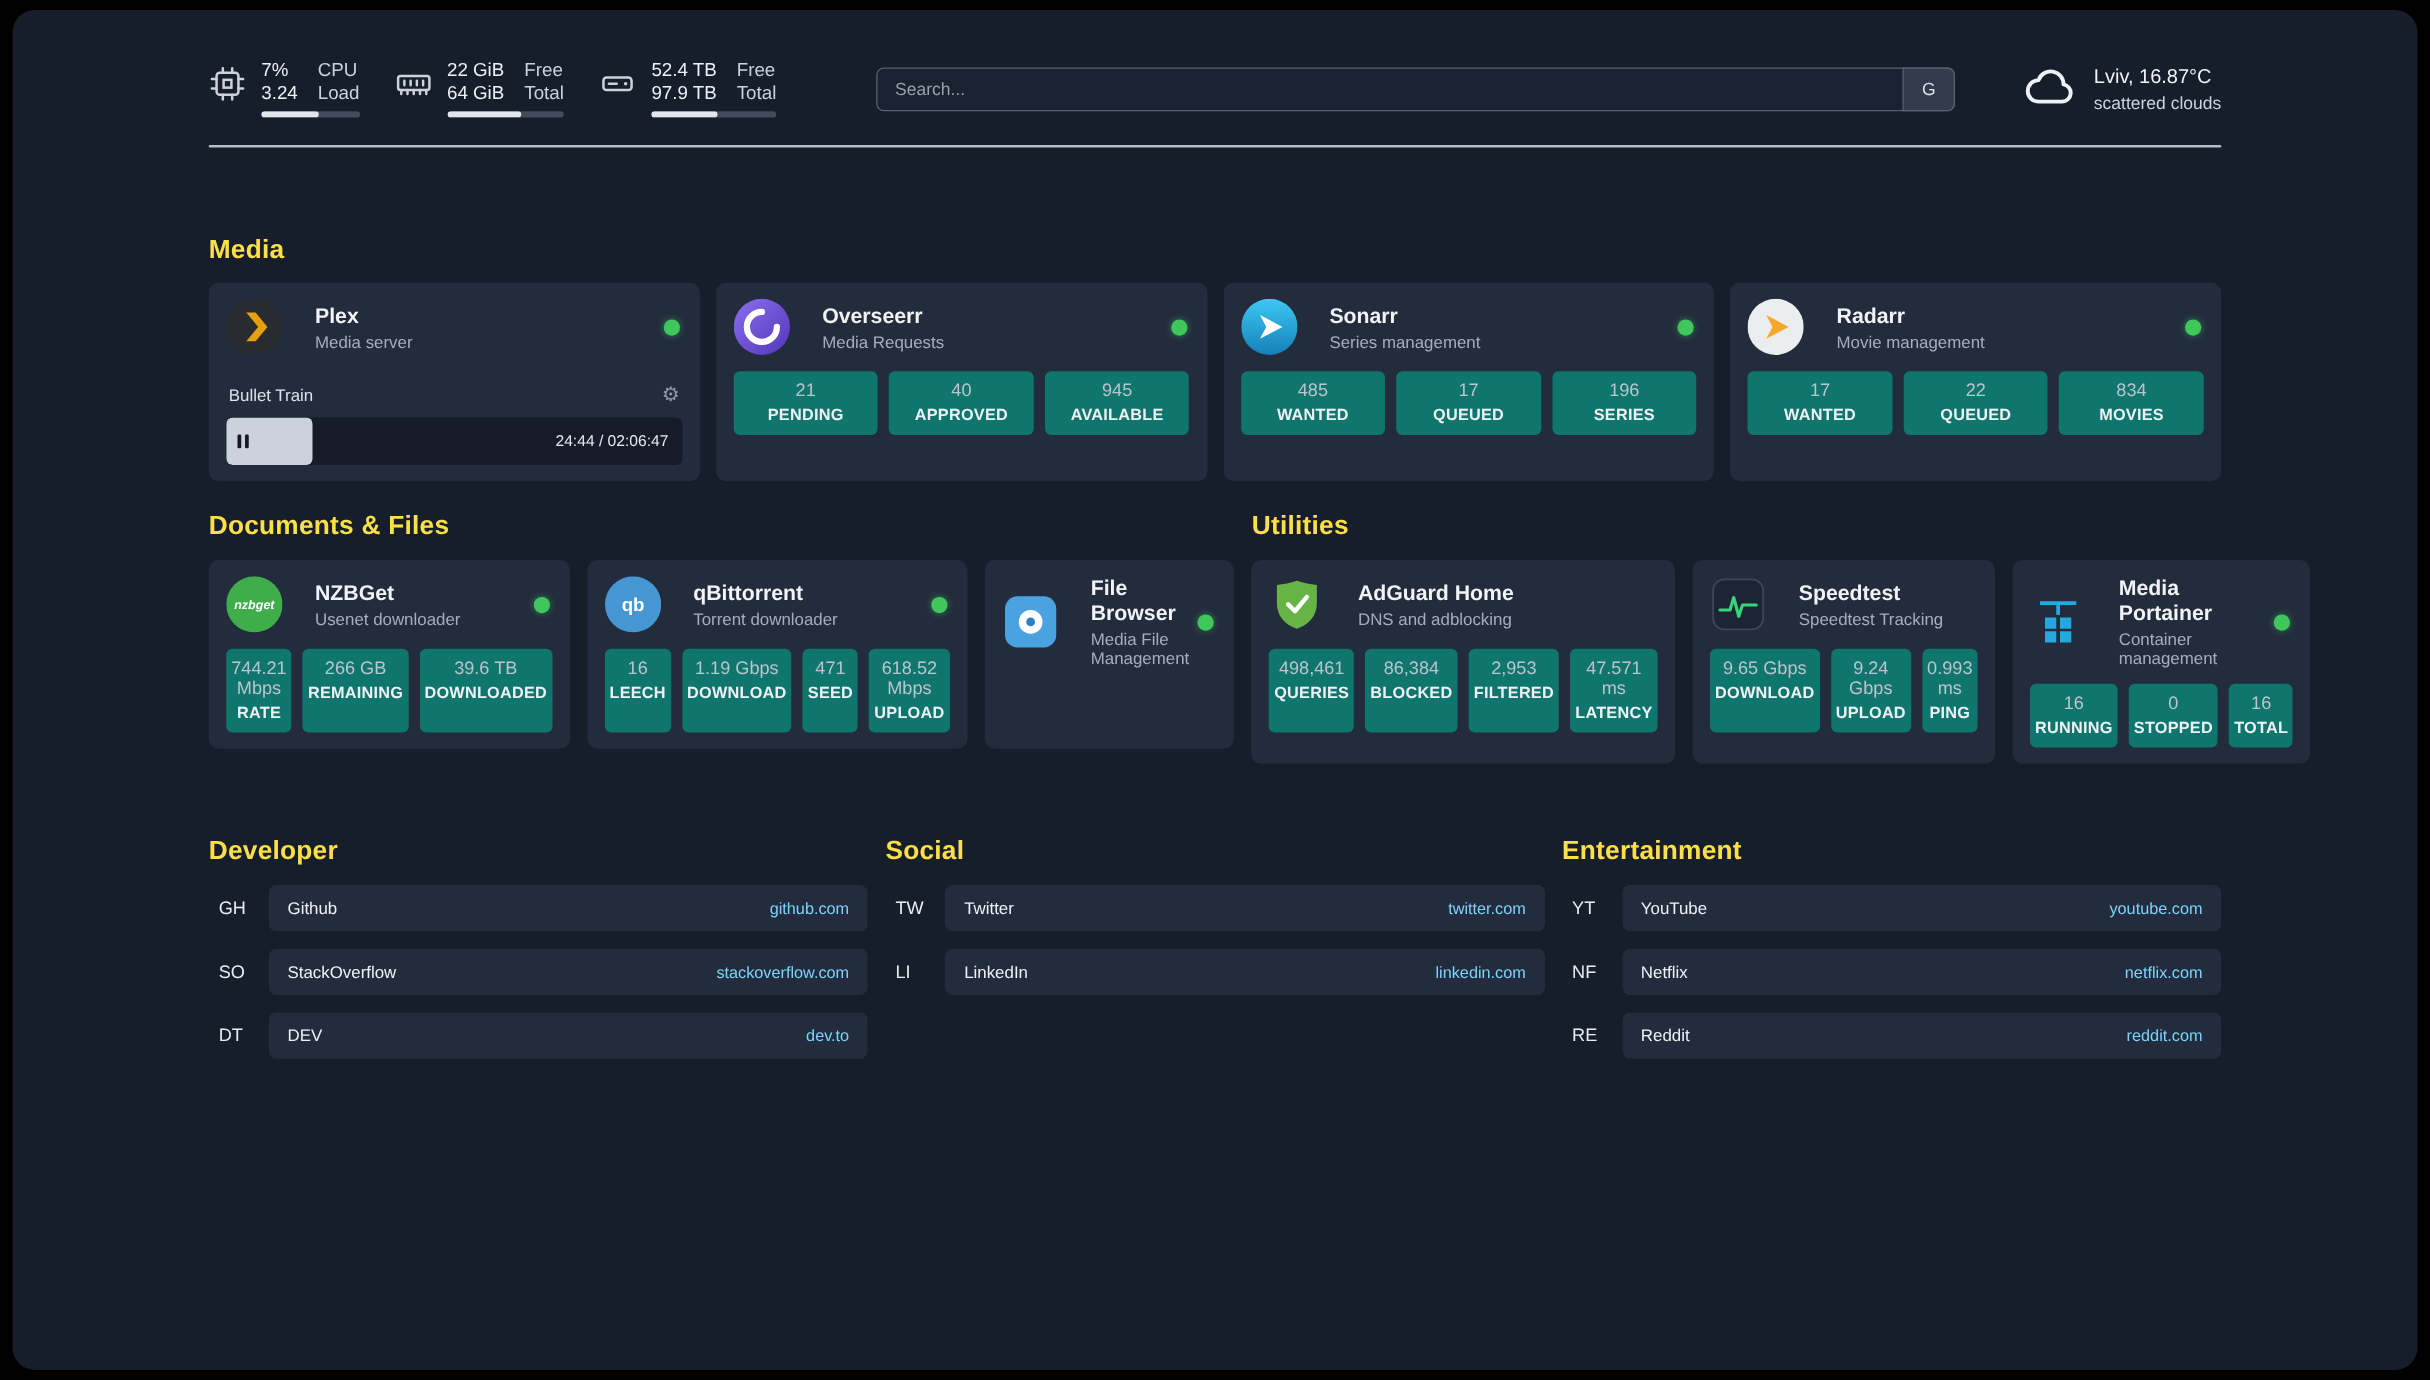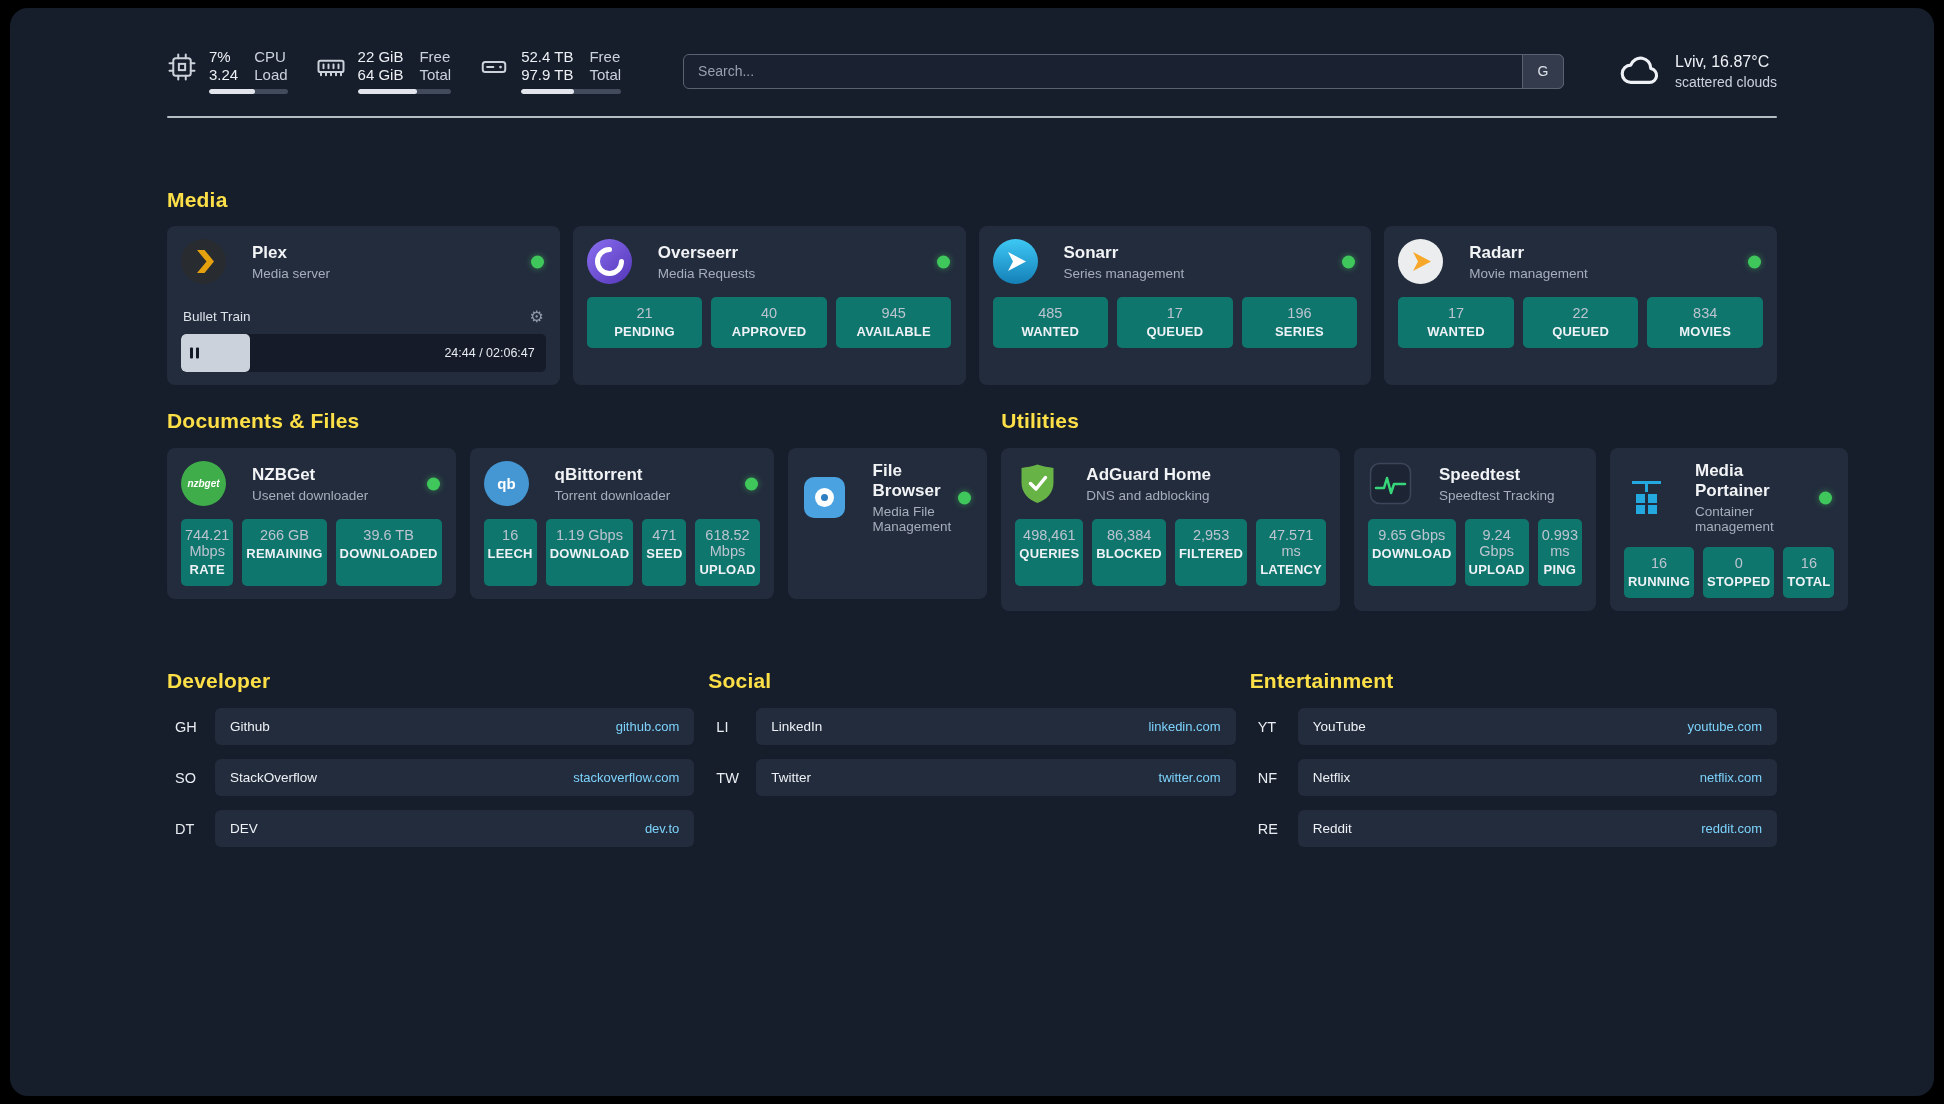--- a/index.html
+++ b/index.html
@@ -10,21 +10,21 @@
   
   .topbar{display:flex;align-items:center;padding-top:40px;gap:28px}
   .sys{display:flex;align-items:flex-start;gap:12px}
   .sys-icon svg{display:block;margin-top:4px}
   .sys-rows{display:flex;gap:16px;font-size:15px;line-height:18px}
   .vals{color:#edf0f4}
   .labs{color:#ccd2dc}
   .sys-bar{height:5px;background:#424b5c;border-radius:3px;margin-top:5px;overflow:hidden}
   .sys-bar-fill{height:100%;background:#e2e6ec;border-radius:3px}
 
-  .search{flex:1;position:relative;height:35px;margin:0 26px 0 34px}
+  .search{flex:1;position:relative;height:35px;margin:0 26px 0 52px}
   .search input{width:100%;height:100%;background:#1a2231;border:1px solid #5a6170;border-radius:6px;color:#e7eaef;font-size:14px;padding:0 56px 0 14px;outline:none;font-family:inherit}
   .search input::placeholder{color:#98a0ad}
   .search-engine{position:absolute;right:0;top:0;width:42px;height:35px;background:#333b4c;border:1px solid #5a6170;border-radius:0 6px 6px 0;display:flex;align-items:center;justify-content:center;color:#dde1e8;font-size:14px;cursor:pointer}
 
   .weather{display:flex;align-items:center;gap:13px}
   .weather-loc{font-size:16px;color:#eef1f5}
   .weather-cond{font-size:14px;color:#ccd3dd;margin-top:3px}
 
   .divider{margin-top:22px;height:2px;background:rgba(230,234,240,.78);border-radius:1px}
 
@@ -526,31 +526,31 @@
               <span class="bm-url">dev.to</span>
             </div>
           </div>
         </div>
       </div>
 
       <div>
         <div class="section-title">Social</div>
         <div class="bm-list">
           <div class="bm-row">
+            <span class="bm-abbr">TW</span>
+            <div class="bm-card">
+              <span class="bm-name">Twitter</span>
+              <span class="bm-url">twitter.com</span>
+            </div>
+          </div>
+          <div class="bm-row">
             <span class="bm-abbr">LI</span>
             <div class="bm-card">
               <span class="bm-name">LinkedIn</span>
               <span class="bm-url">linkedin.com</span>
-            </div>
-          </div>
-          <div class="bm-row">
-            <span class="bm-abbr">TW</span>
-            <div class="bm-card">
-              <span class="bm-name">Twitter</span>
-              <span class="bm-url">twitter.com</span>
             </div>
           </div>
         </div>
       </div>
 
       <div>
         <div class="section-title">Entertainment</div>
         <div class="bm-list">
           <div class="bm-row">
             <span class="bm-abbr">YT</span>

